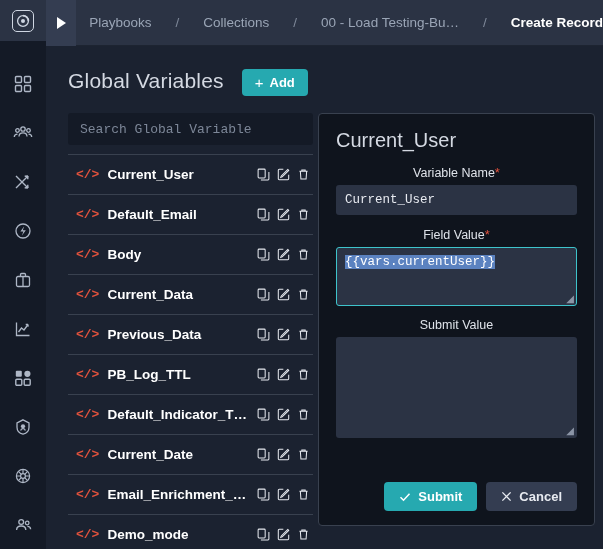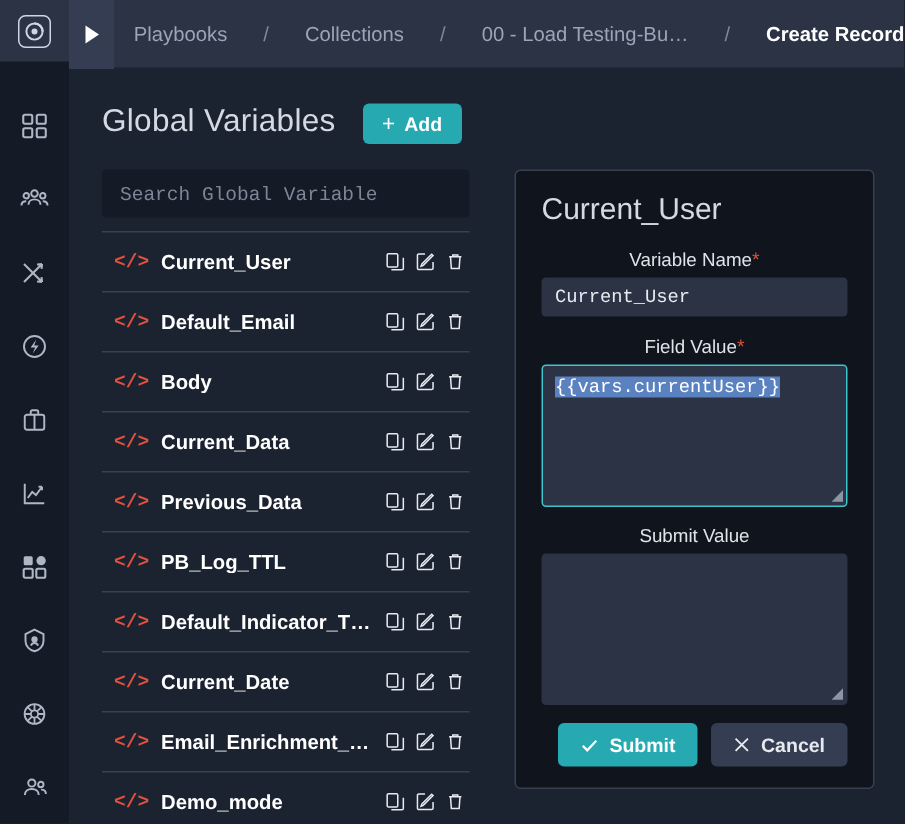--- a/index.html
+++ b/index.html
@@ -66,21 +66,21 @@
   .page-head { display: flex; gap: 18px; padding: 23px 0 0 22px; }
   .page-title { font-size: 21px; color: #d4d9e2; font-weight: normal; letter-spacing: .2px; }
   .add-btn {
     background: #26a9b0; color: #ffffff; border: none; border-radius: 4px;
     height: 27px; padding: 0 13px; font-size: 13px; font-weight: bold;
     display: inline-flex; align-items: center; gap: 6px; cursor: pointer;
     font-family: "Liberation Sans", sans-serif;
   }
   .add-btn .plus { font-size: 15px; font-weight: normal; }
 
-  .content { display: flex; gap: 30px; padding: 17px 20px 0 22px; height: 430px; }
+  .content { display: flex; gap: 5px; padding: 17px 8px 0 22px; height: 430px; }
 
   
   .list-panel { width: 245px; flex: 0 0 245px; }
   .search-box {
     width: 100%; height: 32px; background: #141a26; border: none; border-radius: 3px;
     color: #8b95a6; font-family: "Liberation Mono", monospace; font-size: 13px;
     padding: 0 12px; outline: none;
   }
   .search-box::placeholder { color: #7d8798; }
   .var-list { margin-top: 9px; }
@@ -112,21 +112,21 @@
     color: #e8ebf1; font-family: "Liberation Mono", monospace; font-size: 12.5px;
     padding: 0 9px; outline: none; margin-bottom: 12px;
   }
   .ta-wrap { position: relative; margin-bottom: 12px; }
   .ta {
     width: 100%; background: #2b3344; border: none; border-radius: 3px;
     color: #e8ebf1; font-family: "Liberation Mono", monospace; font-size: 12.5px;
     padding: 7px 9px; outline: none; resize: none; display: block; line-height: 1.35;
   }
   .ta.focused { border: 1px solid #3ec4cc; background: #2b3344; }
-  .ta-value { height: 95px; }
+  .ta-value { height: 59px; }
   .ta-default { height: 101px; }
   .sel-text { background: #5b82c0; color: #ffffff; }
   .grip { position: absolute; right: 3px; bottom: 2px; color: #8b95a6; font-size: 10px; line-height: 1; pointer-events: none; }
   .fake-ta {
     width: 100%; border-radius: 3px; background: #2b3344;
     font-family: "Liberation Mono", monospace; font-size: 12.5px; color: #e8ebf1;
     padding: 6px 8px; line-height: 1.35; overflow: hidden;
   }
   .btn-row { margin-top: auto; display: flex; justify-content: flex-end; gap: 9px; }
   .btn {

